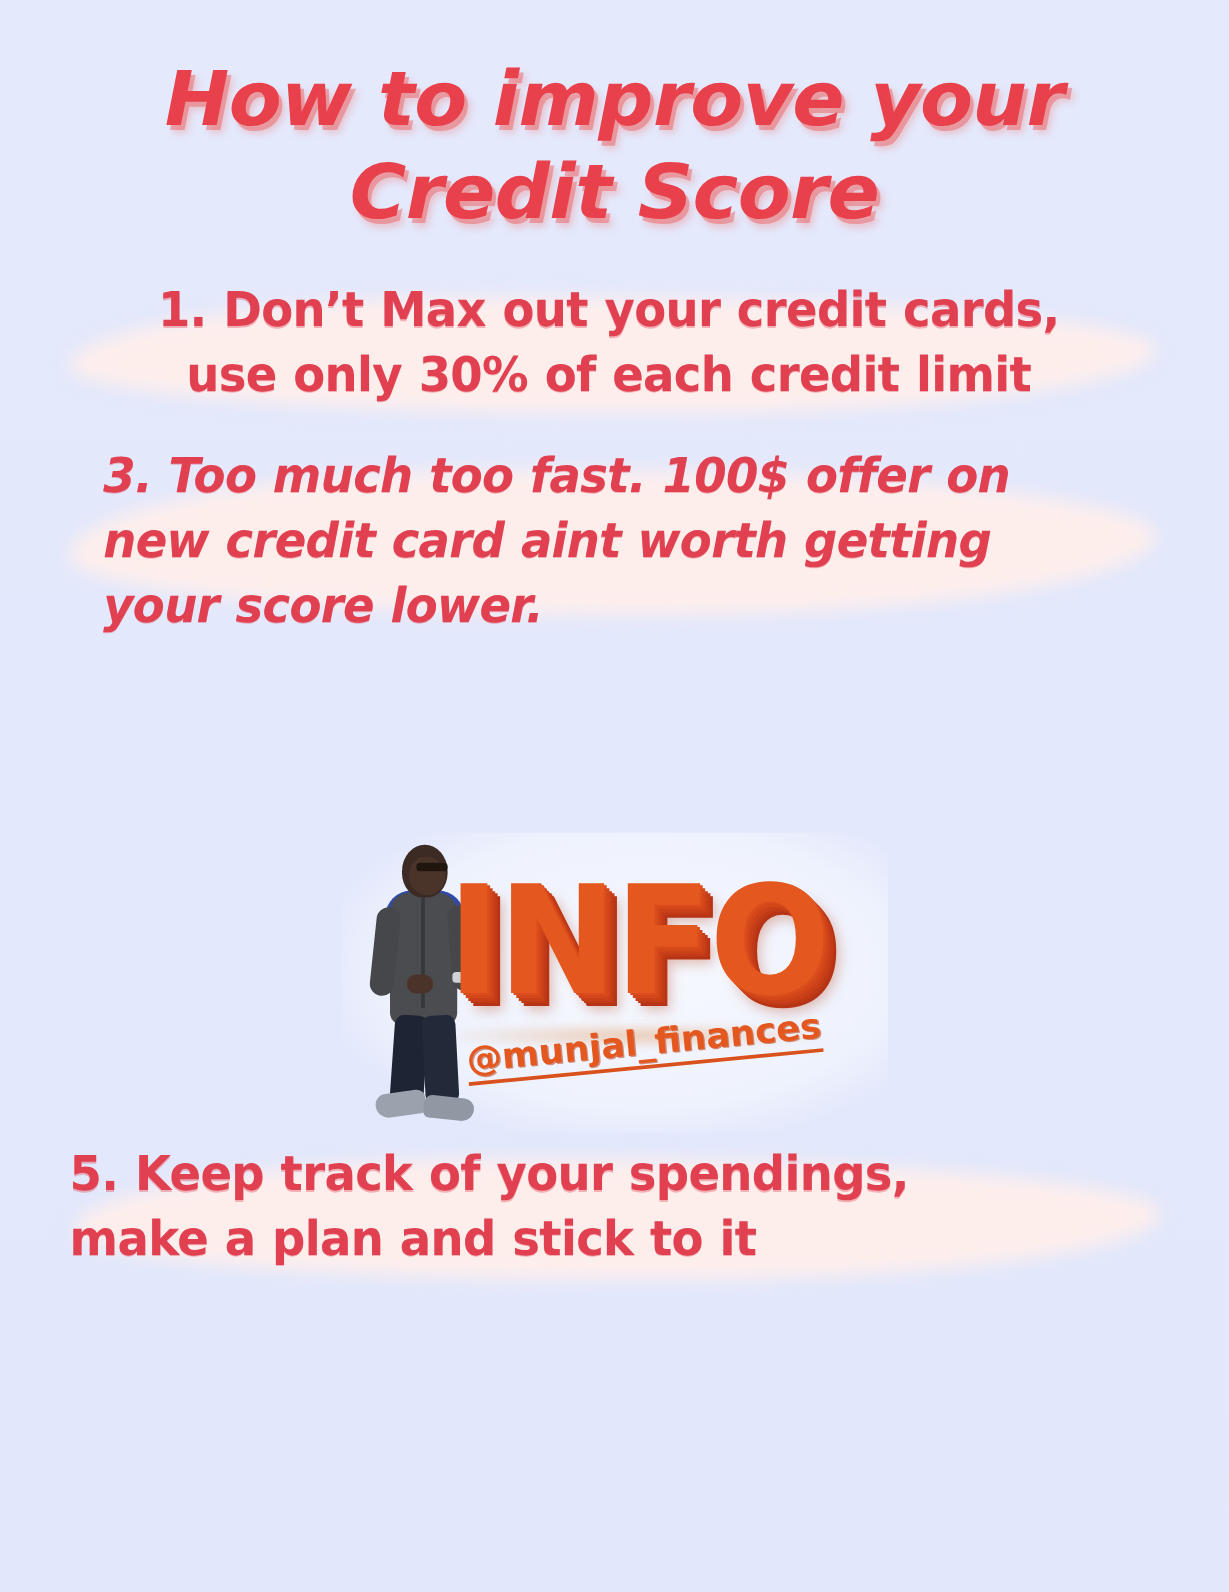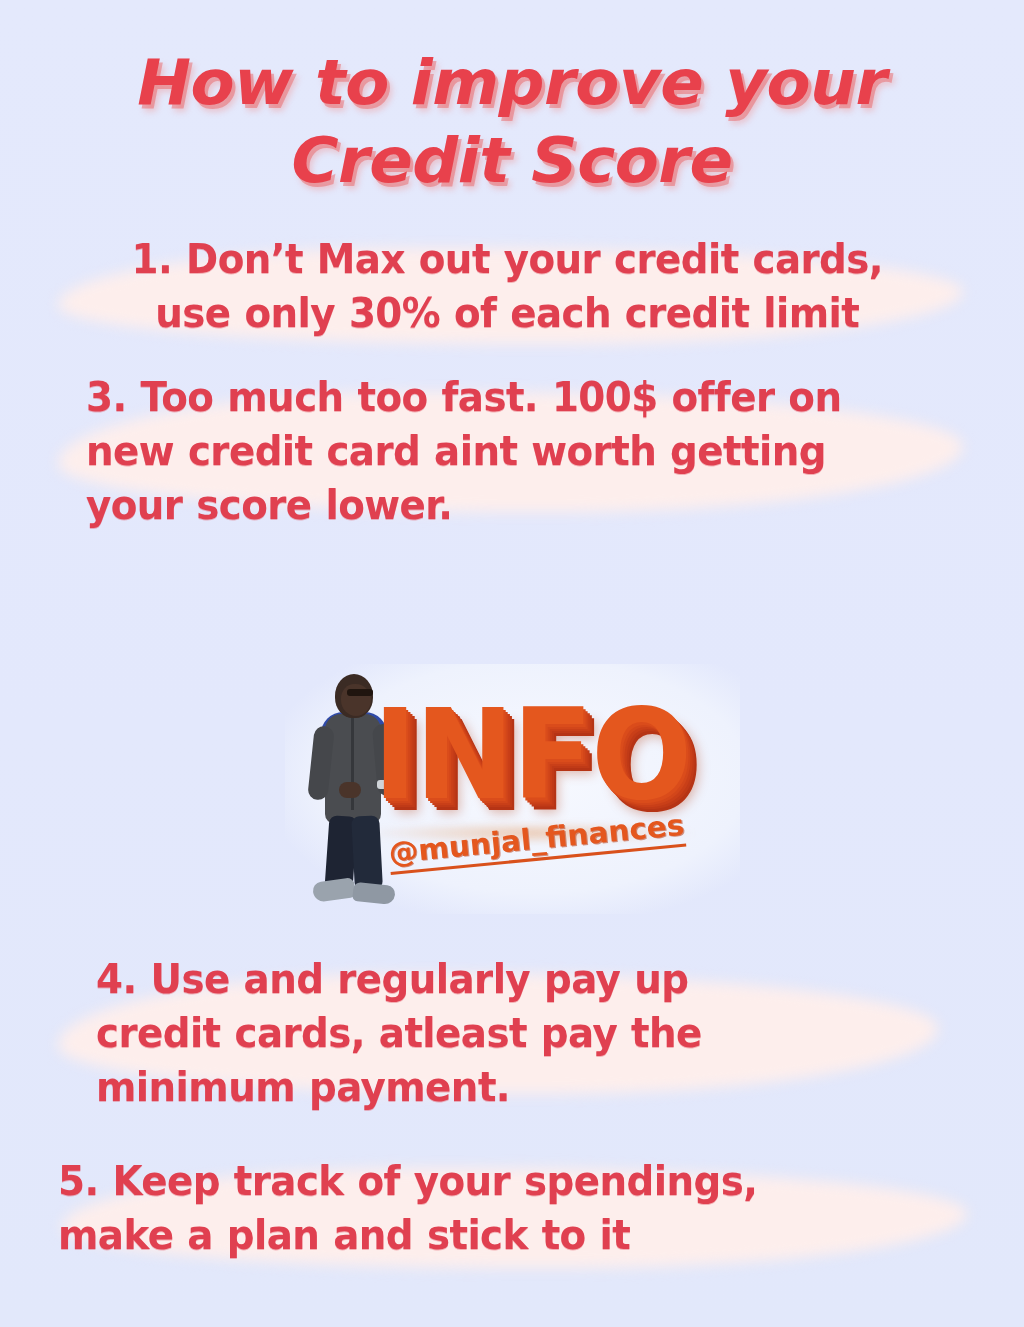--- a/index.html
+++ b/index.html
@@ -87,36 +87,36 @@
     letter-spacing: -0.6px;
     word-spacing: 1px;
     transform: scaleX(0.97);
     transform-origin: left center;
     text-shadow: 0 1px 0 rgba(224,64,80,0.35);
   }
 
   .tip.t1 { padding-left: 96px; padding-right: 80px; }
   .tip.t1 p { text-align: center; }
   .tip.t2 { margin-bottom: 38px; }
-  .tip.t3 { margin-bottom: 0; }
+  .tip.t3 { margin-bottom: 0; font-style: italic; }
   .tip.t4 { padding-left: 96px; margin-bottom: 40px; }
   .tip.t5 { padding-left: 58px; }
 
   
   .hl-1 { left: 58px;  top: 16px;  width: 905px; height: 96px; }
   .hl-2 { left: 62px;  top: 16px;  width: 880px; height: 100px; }
   .hl-3 { left: 58px;  top: 22px;  width: 905px; height: 120px; }
   .hl-4 { left: 58px;  top: 22px;  width: 880px; height: 120px; }
   .hl-5 { left: 62px;  top: 14px;  width: 905px; height: 100px; }
 
   
   .logo-area {
     position: absolute;
     left: 285px;
-    top: 664px;
+    top: 694px;
     width: 455px;
     height: 250px;
   }
   .logo-bg {
     position: absolute;
     inset: 0;
     background: radial-gradient(ellipse at 55% 45%, #f7f9ff 0%, #eef2fd 60%, rgba(228,233,252,0) 78%);
   }
   .info-word {
     position: absolute;
@@ -274,28 +274,20 @@
       <div class="p-face"></div>
       <div class="p-glasses"></div>
     </div>
 
     <div class="info-word">INFO</div>
     <div class="handle">@munjal_finances</div>
   </div>
 
   <div class="tips-bottom">
 
-    <div class="tip t4">
-      <div class="hl hl-4"></div>
-      <p>
-        <span>4. Use and regularly pay up</span><br>
-        <span>credit cards, atleast pay the</span><br>
-        <span>minimum payment.</span>
-      </p>
-    </div>
 
     <div class="tip t5">
       <div class="hl hl-5"></div>
       <p>
         <span>5. Keep track of your spendings,</span><br>
         <span>make a plan and stick to it</span>
       </p>
     </div>
 
   </div>

